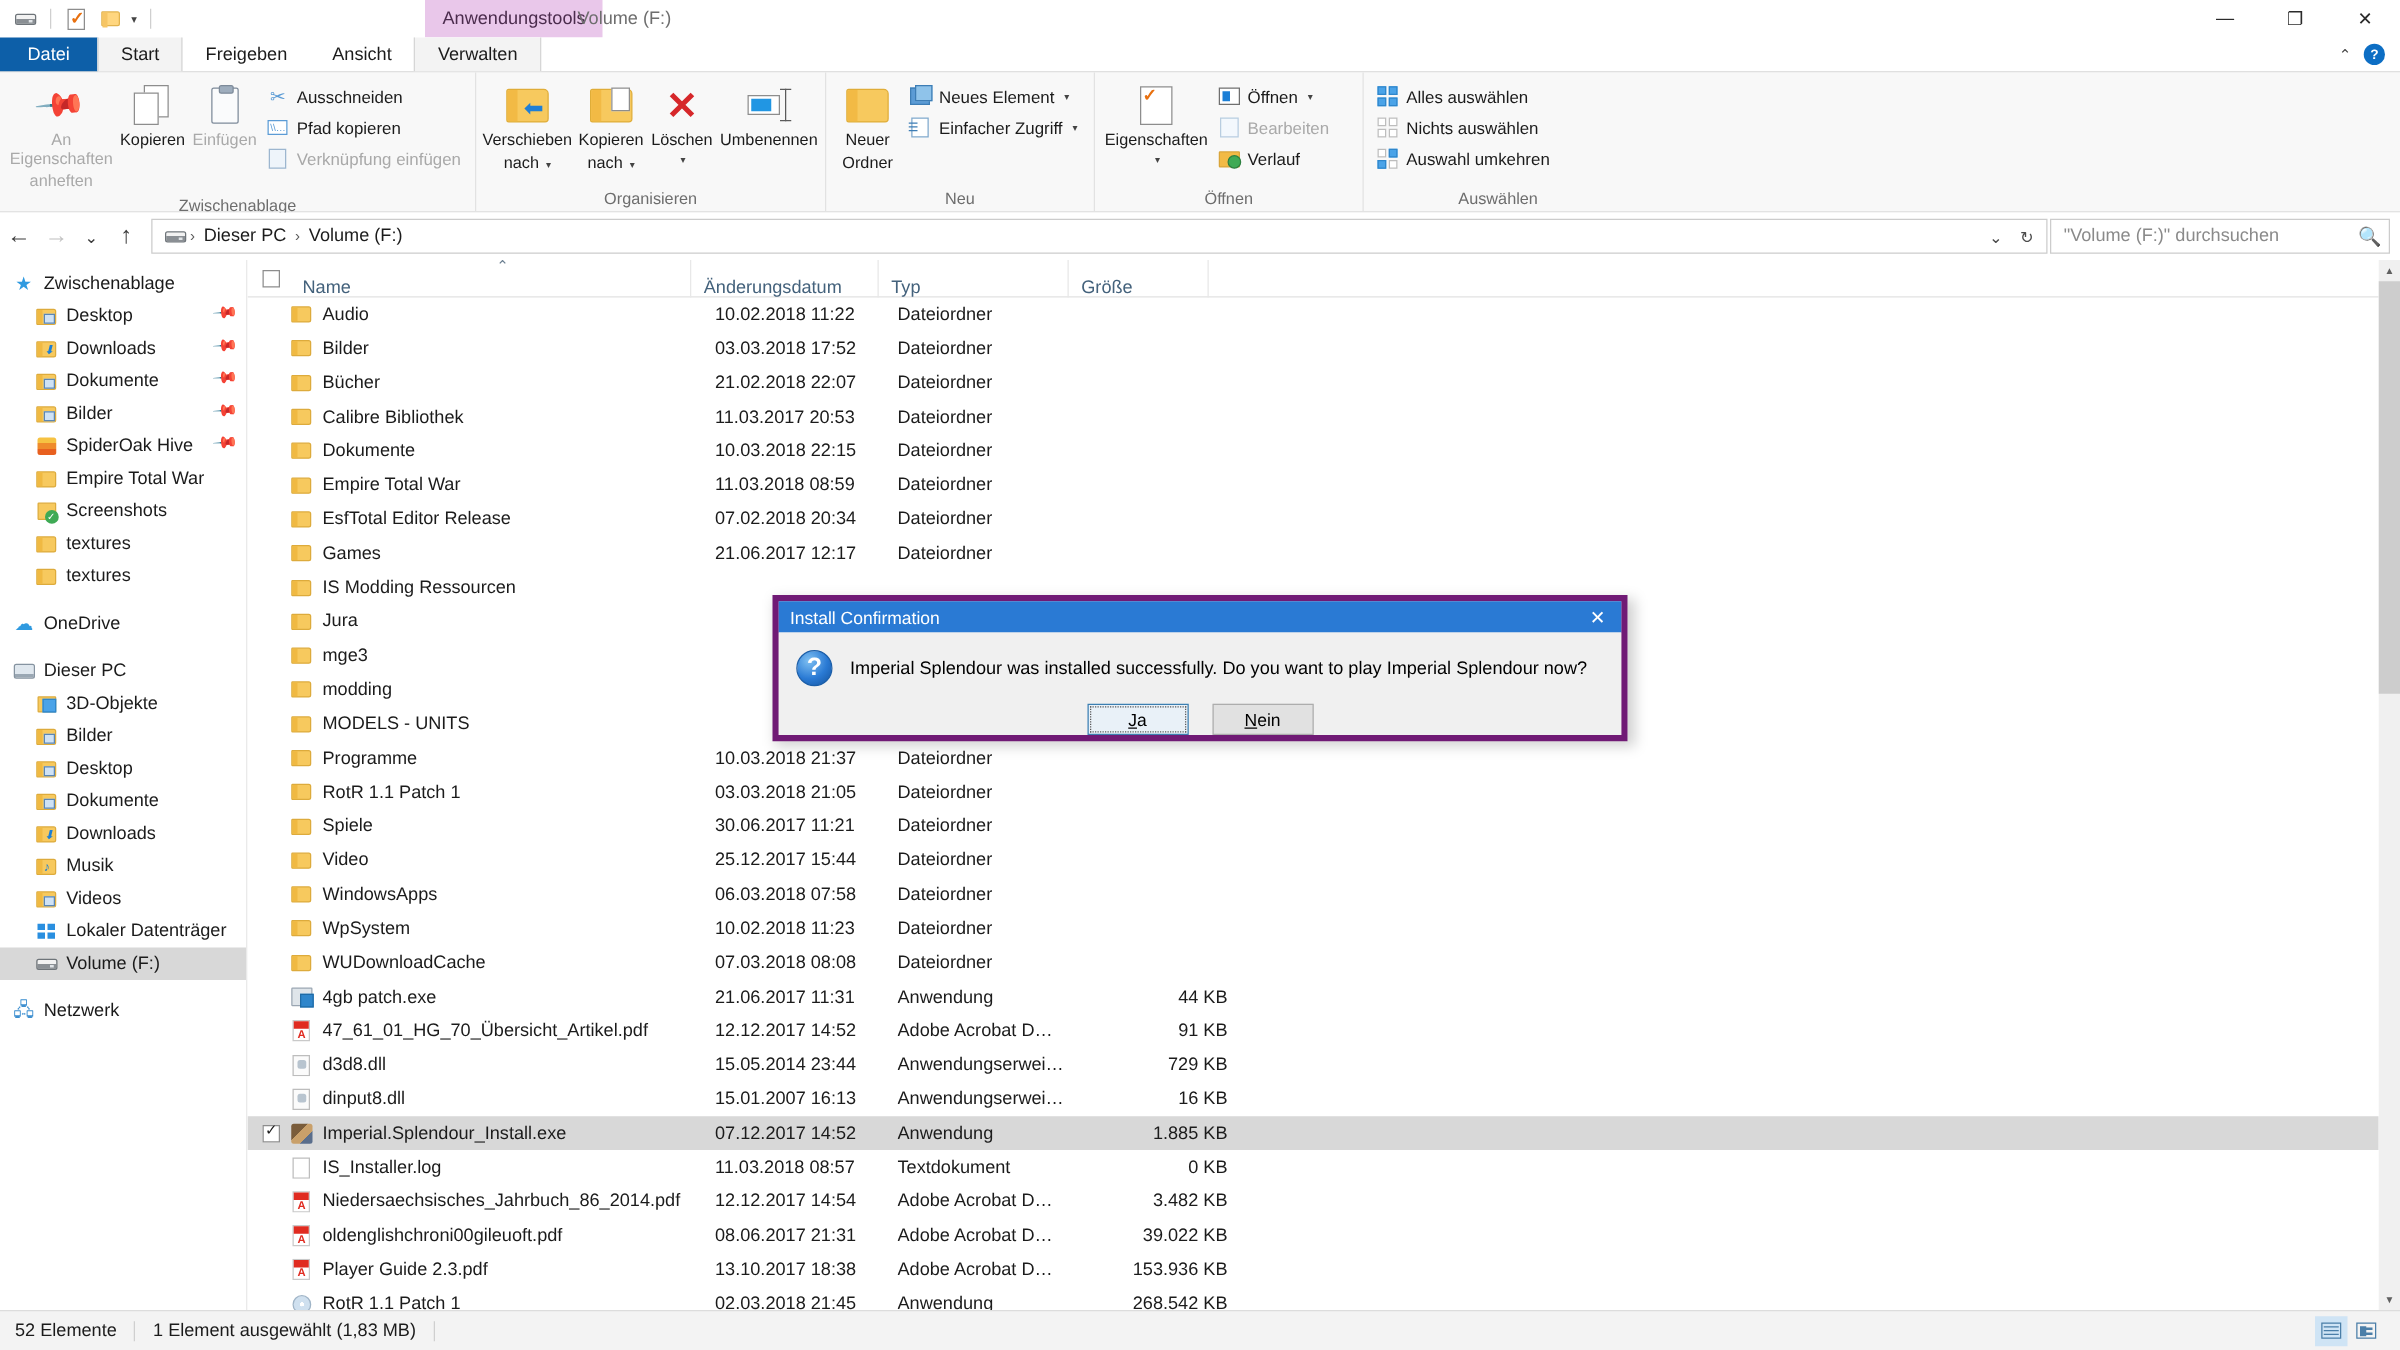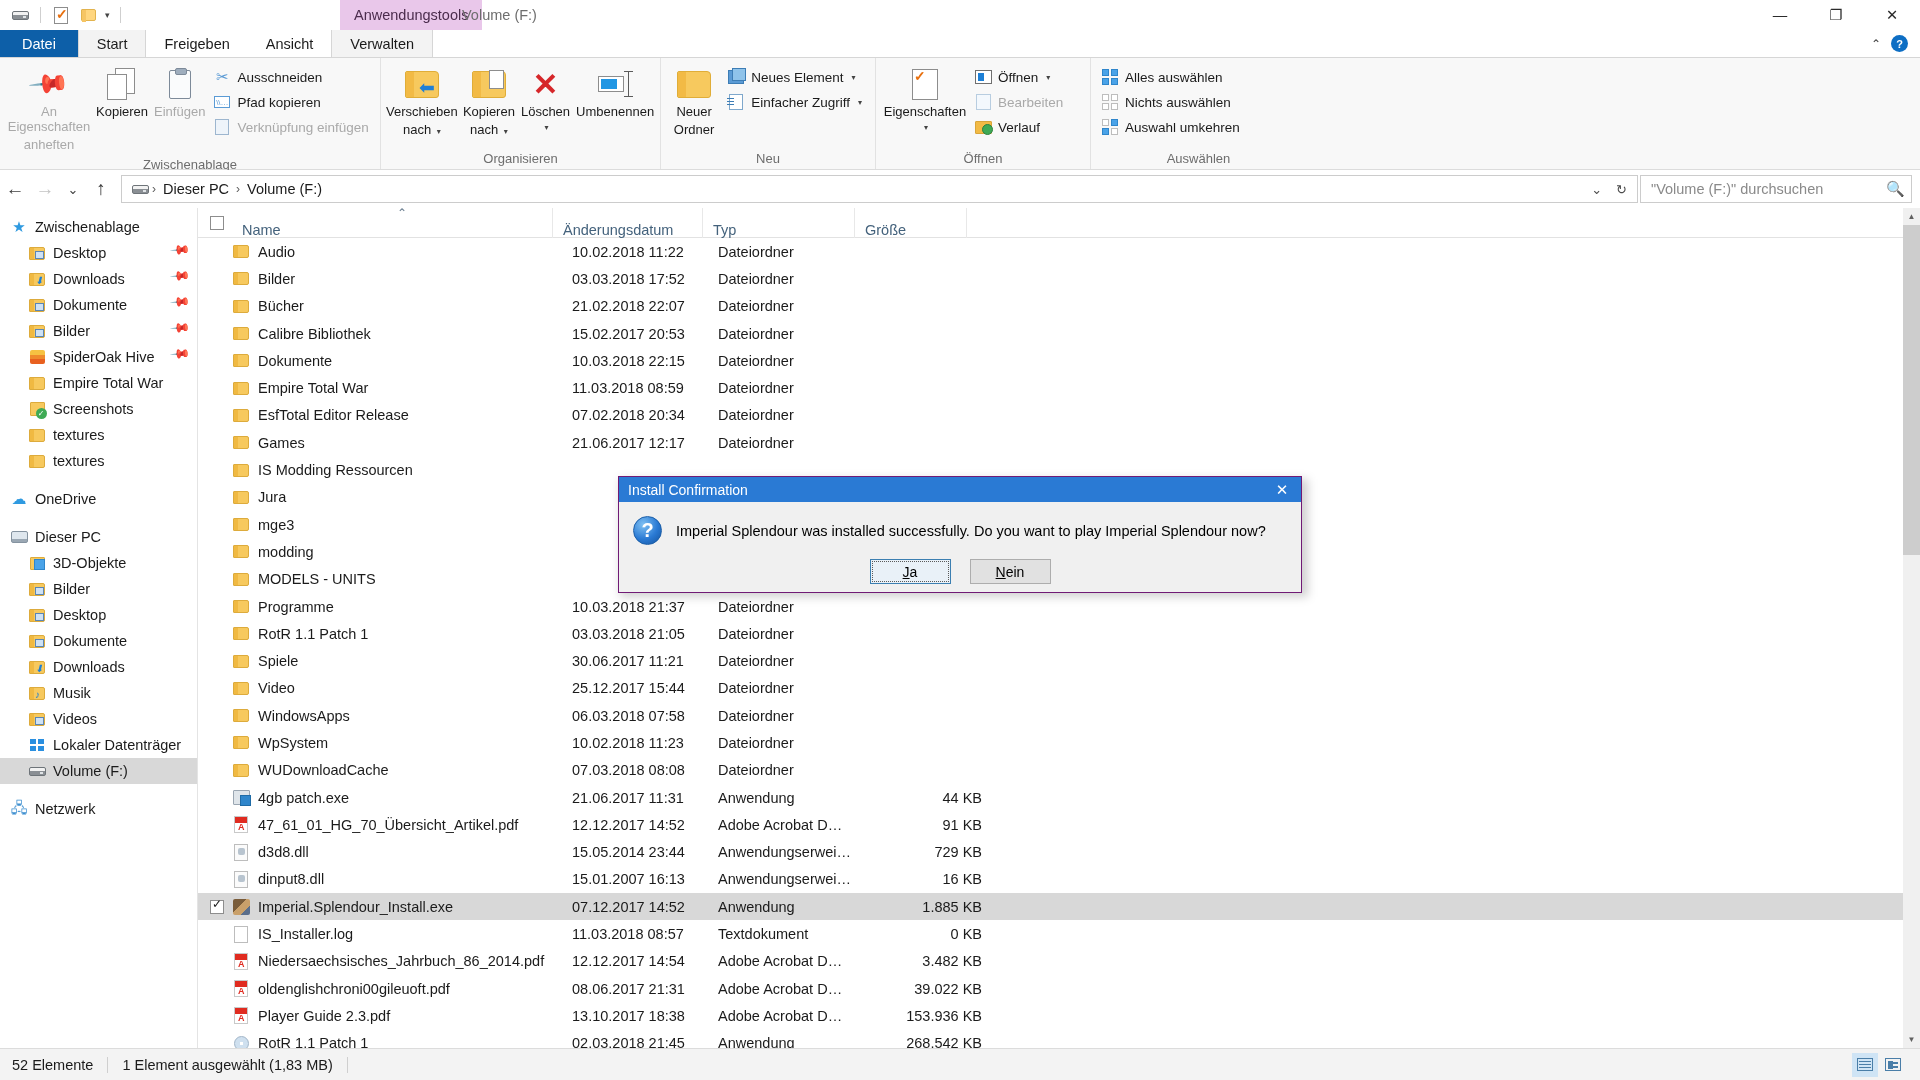--- a/index.html
+++ b/index.html
@@ -234,21 +234,21 @@
   .tile-ic:before{content:"";position:absolute;left:2px;top:2px;width:5px;height:8px;background:#4a7ea8;}
   .tile-ic:after{content:"";position:absolute;right:2px;top:3px;width:6px;height:1.5px;background:#4a7ea8;box-shadow:0 4px 0 #4a7ea8;}
 
   
   .dlg-shadow {
     position: absolute; left: 620px; top: 479px; width: 688px; height: 118px;
     background: rgba(0,0,0,0.18); filter: blur(5px);
   }
   .dialog {
     position: absolute; left: 618px; top: 476px; width: 684px; height: 117px;
-    background: #f0f0f0; border: 1px solid #701a75; display: flex; flex-direction: column;
+    background: #f0f0f0; border: 5px solid #701a75; display: flex; flex-direction: column;
   }
   .dlg-title {
     height: 25px; background: #2a7ad4; color: #fff; display: flex; align-items: center;
     padding-left: 9px; font-size: 14px;
   }
   .dlg-close { margin-left: auto; width: 38px; height: 25px; display: flex; align-items: center; justify-content: center; color: #fff; font-size: 15px; }
   .dlg-body { flex: 1; background: #f0f0f0; display: flex; flex-direction: column; }
   .dlg-msgrow { display: flex; align-items: center; gap: 14px; padding: 14px 18px 0 14px; }
   .qicon {
     width: 29px; height: 29px; border-radius: 50%; flex: none;
@@ -754,21 +754,21 @@
           <span class="c-size"></span>
         </div>
         <div class="row">
           <span class="chk"></span>
           <span class="c-name">
             <span class="fi">
               <span class="f-y"></span>
             </span>
             <span>Calibre Bibliothek</span>
           </span>
-          <span class="c-date">15.02.2017 20:53</span>
+          <span class="c-date">11.03.2017 20:53</span>
           <span class="c-type">Dateiordner</span>
           <span class="c-size"></span>
         </div>
         <div class="row">
           <span class="chk"></span>
           <span class="c-name">
             <span class="fi">
               <span class="f-y"></span>
             </span>
             <span>Dokumente</span>

